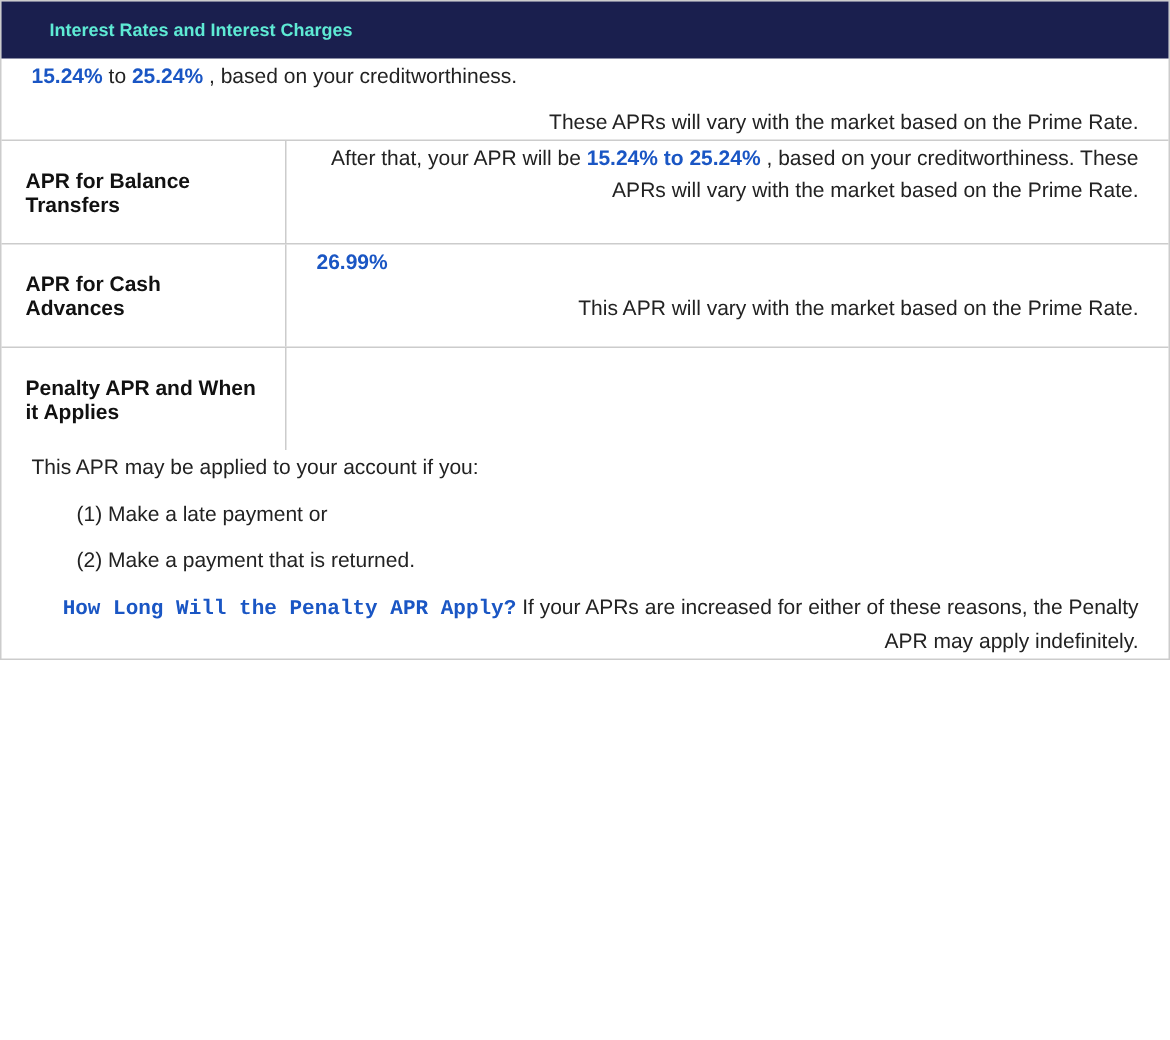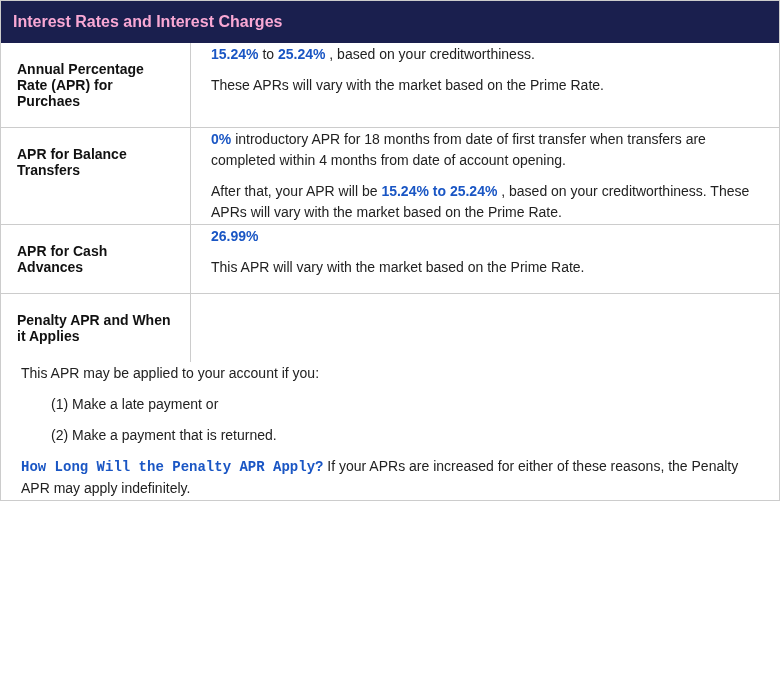--- a/index.html
+++ b/index.html
@@ -12,24 +12,24 @@
       font-size: 14px;
       background: #fff;
       width: 780px;
     }
     .table-container {
       width: 780px;
       border: 1px solid #ccc;
     }
     .table-header {
       background-color: #1a1f4e;
-      color: #f9a8d4;
-      font-size: 16px;
+      color: #5eead4;
+      font-size: 12px;
       font-weight: bold;
-      padding: 12px 12px;
+      padding: 12px 32px;
     }
     .table-body {
       width: 100%;
     }
     .table-row {
       display: flex;
       border-bottom: 1px solid #ccc;
     }
     .table-row:last-child {
       border-bottom: none;
@@ -59,61 +59,55 @@
       color: #1a56c4;
       font-weight: bold;
       text-decoration: none;
       font-family: Liberation Mono, monospace;
     }
     .col-content p {
       margin-bottom: 10px;
     }
     .col-content p:last-child {
       margin-bottom: 0;
+      text-align: right;
     }
     .indent {
       display: block;
       padding-left: 30px;
     }
   </style>
 </head>
 <body>
 
 <div class="table-container">
   <div class="table-header">
     <span>Interest Rates and Interest Charges</span>
   </div>
   <div class="table-body">
 
     <div class="table-row">
-      <div class="col-label">
-        Annual Percentage Rate (APR) for Purchaes
-      </div>
       <div class="col-content">
         <p>
           <span class="highlight-blue">15.24%</span>
           <span> to </span>
           <span class="highlight-blue">25.24%</span>
           <span>, based on your creditworthiness.</span>
         </p>
         <p>
           These APRs will vary with the market based on the Prime Rate.
         </p>
       </div>
     </div>
 
     <div class="table-row">
       <div class="col-label">
         APR for Balance Transfers
       </div>
       <div class="col-content">
-        <p>
-          <span class="highlight-blue">0%</span>
-          <span> introductory APR for 18 months from date of first transfer when transfers are completed within 4 months from date of account opening.</span>
-        </p>
         <p>
           <span>After that, your APR will be </span>
           <span class="highlight-blue">15.24% to 25.24%</span>
           <span>, based on your creditworthiness. These APRs will vary with the market based on the Prime Rate.</span>
         </p>
       </div>
     </div>
 
     <div class="table-row">
       <div class="col-label">

